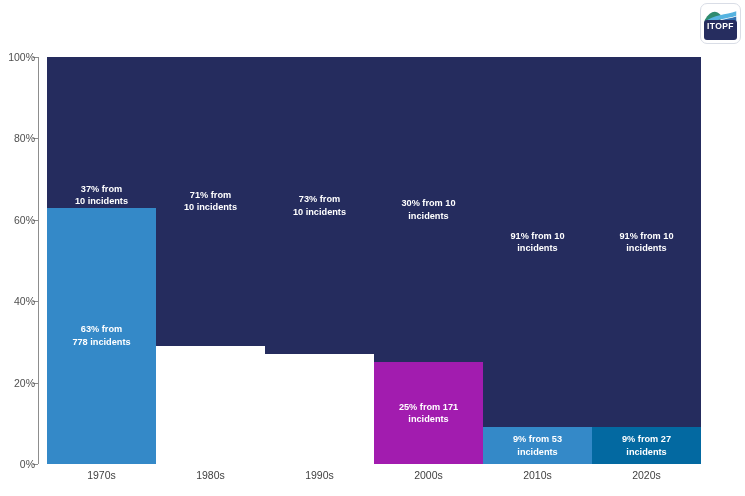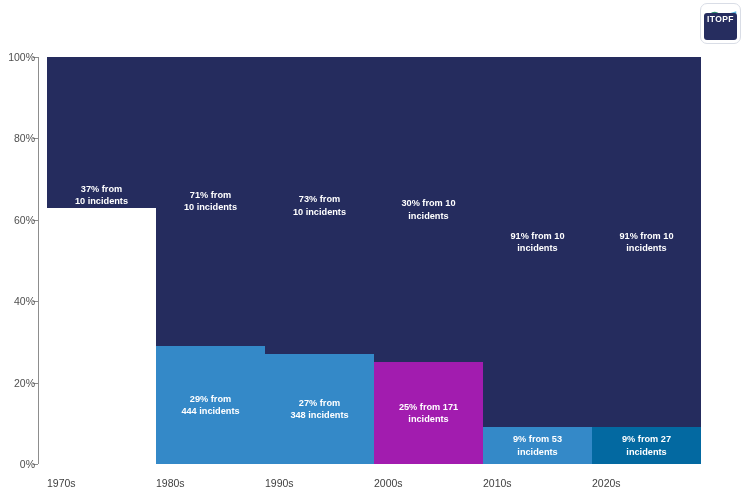--- a/index.html
+++ b/index.html
@@ -33,21 +33,21 @@
     position: absolute;
     inset: 2px;
     border-radius: 5px;
     overflow: hidden;
     background: #ffffff;
   }
   #logo svg { display: block; width: 100%; height: 100%; }
   #logo .logo-band {
     position: absolute;
     left: 3px; right: 3px; bottom: 3px;
-    height: 27px;
+    height: 20px;
     border-radius: 3px;
     background: #262d5f;
     color: #ffffff;
     font-size: 8.5px;
     font-weight: bold;
     letter-spacing: .4px;
     line-height: 12px;
     text-align: center;
   }
 
@@ -113,21 +113,22 @@
   }
   .seg-top { background: #252c5e; }
   .seg-bottom { background: #3489c8; }
   .seg-label { white-space: pre-line; }
 
   .xtick-label {
     position: absolute;
     top: 100%;
     left: 0;
     width: 100%;
-    margin-top: 13px;
+    margin-top: 5px;
+    text-align: center;
     font-size: 10.5px;
     color: #3f3f3f;
   }
 </style>
 </head>
 <body>
 
 <div id="root">
 
   <div id="logo">
@@ -171,42 +172,38 @@
         <span class="ytick-mark"></span>
         <span class="ytick-label">100%</span>
       </div>
 
     <div id="bars">
         <div class="bar-col">
           <div class="seg seg-top" style="flex: 0 0 37%; background: rgb(37, 44, 94); align-items: flex-end;">
             <span class="seg-label">37% from
 10 incidents</span>
           </div>
+          <div class="seg seg-bottom" style="flex: 0 0 63%; background: rgb(52, 137, 200);">
+            <span class="seg-label">63% from
+778 incidents</span>
+          </div>
           <div class="xtick-label">1970s</div>
         </div>
         <div class="bar-col">
           <div class="seg seg-top" style="flex: 0 0 71%; background: rgb(37, 44, 94);">
             <span class="seg-label">71% from
 10 incidents</span>
           </div>
-          <div class="seg seg-bottom" style="flex: 0 0 29%; background: rgb(52, 137, 200);">
-            <span class="seg-label">29% from
-444 incidents</span>
-          </div>
           <div class="xtick-label">1980s</div>
         </div>
         <div class="bar-col">
           <div class="seg seg-top" style="flex: 0 0 73%; background: rgb(37, 44, 94);">
             <span class="seg-label">73% from
 10 incidents</span>
           </div>
-          <div class="seg seg-bottom" style="flex: 0 0 27%; background: rgb(52, 137, 200);">
-            <span class="seg-label">27% from
-348 incidents</span>
-          </div>
           <div class="xtick-label">1990s</div>
         </div>
         <div class="bar-col">
           <div class="seg seg-top" style="flex: 0 0 75%; background: rgb(37, 44, 94);">
             <span class="seg-label">30% from 10
 incidents</span>
           </div>
           <div class="seg seg-bottom" style="flex: 0 0 25%; background: #a21caf;">
             <span class="seg-label">25% from 171
 incidents</span>

